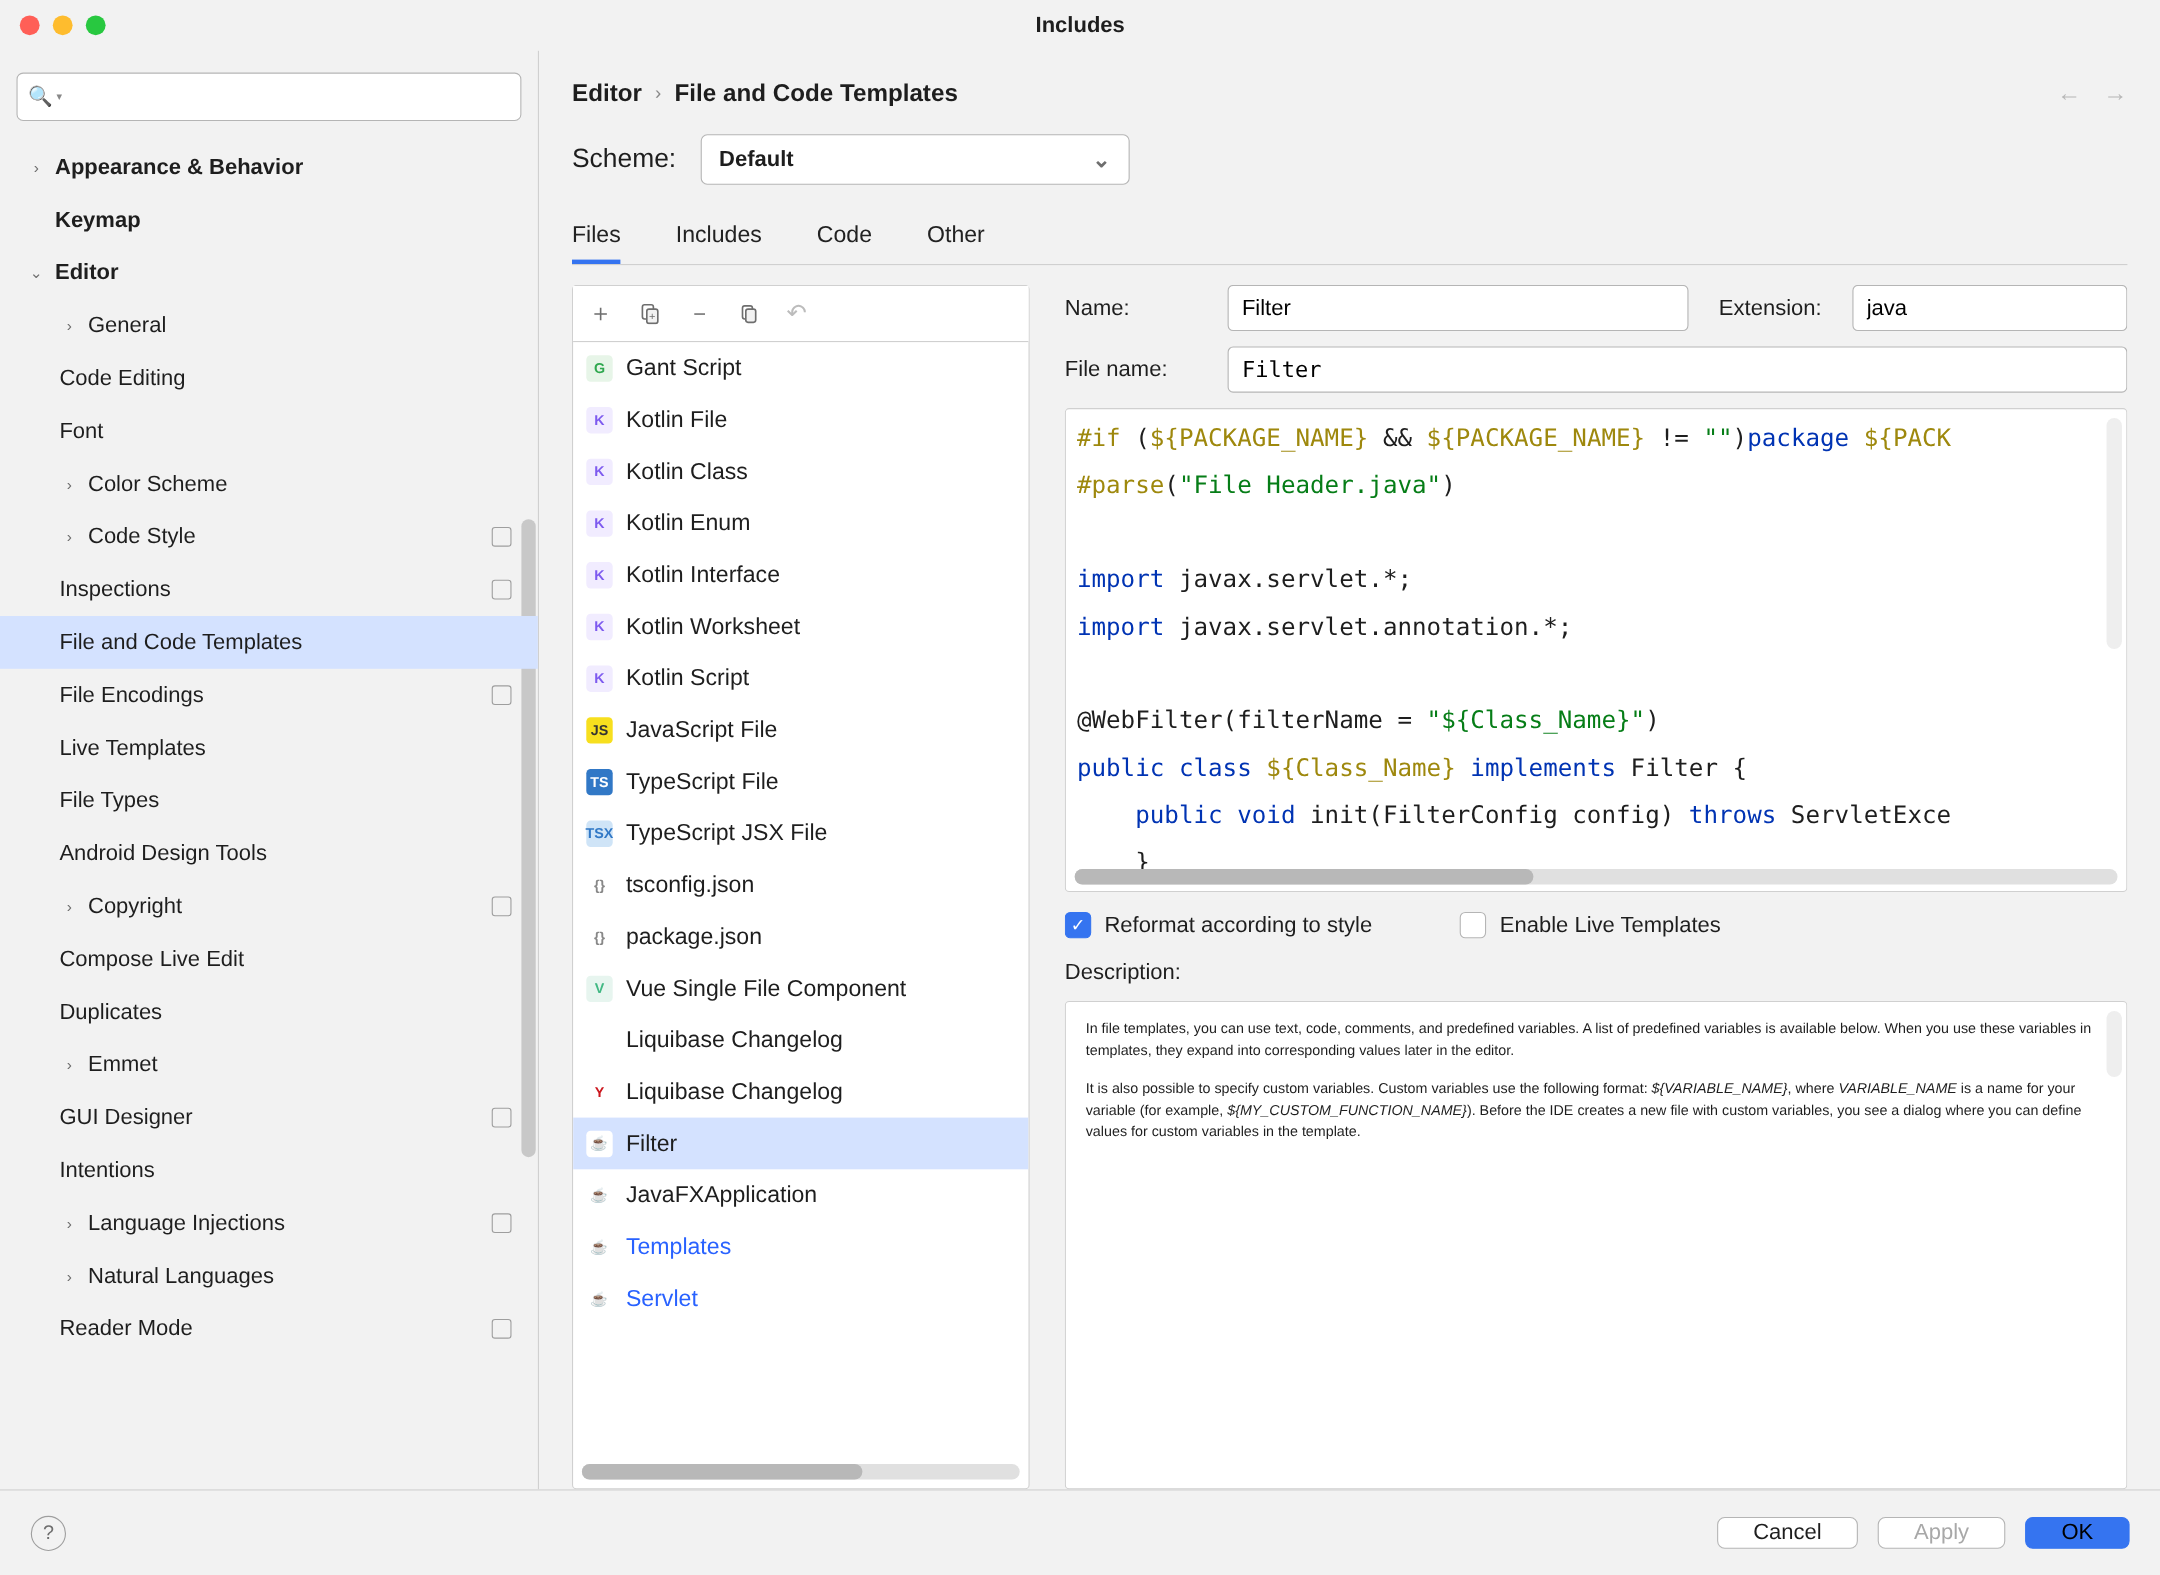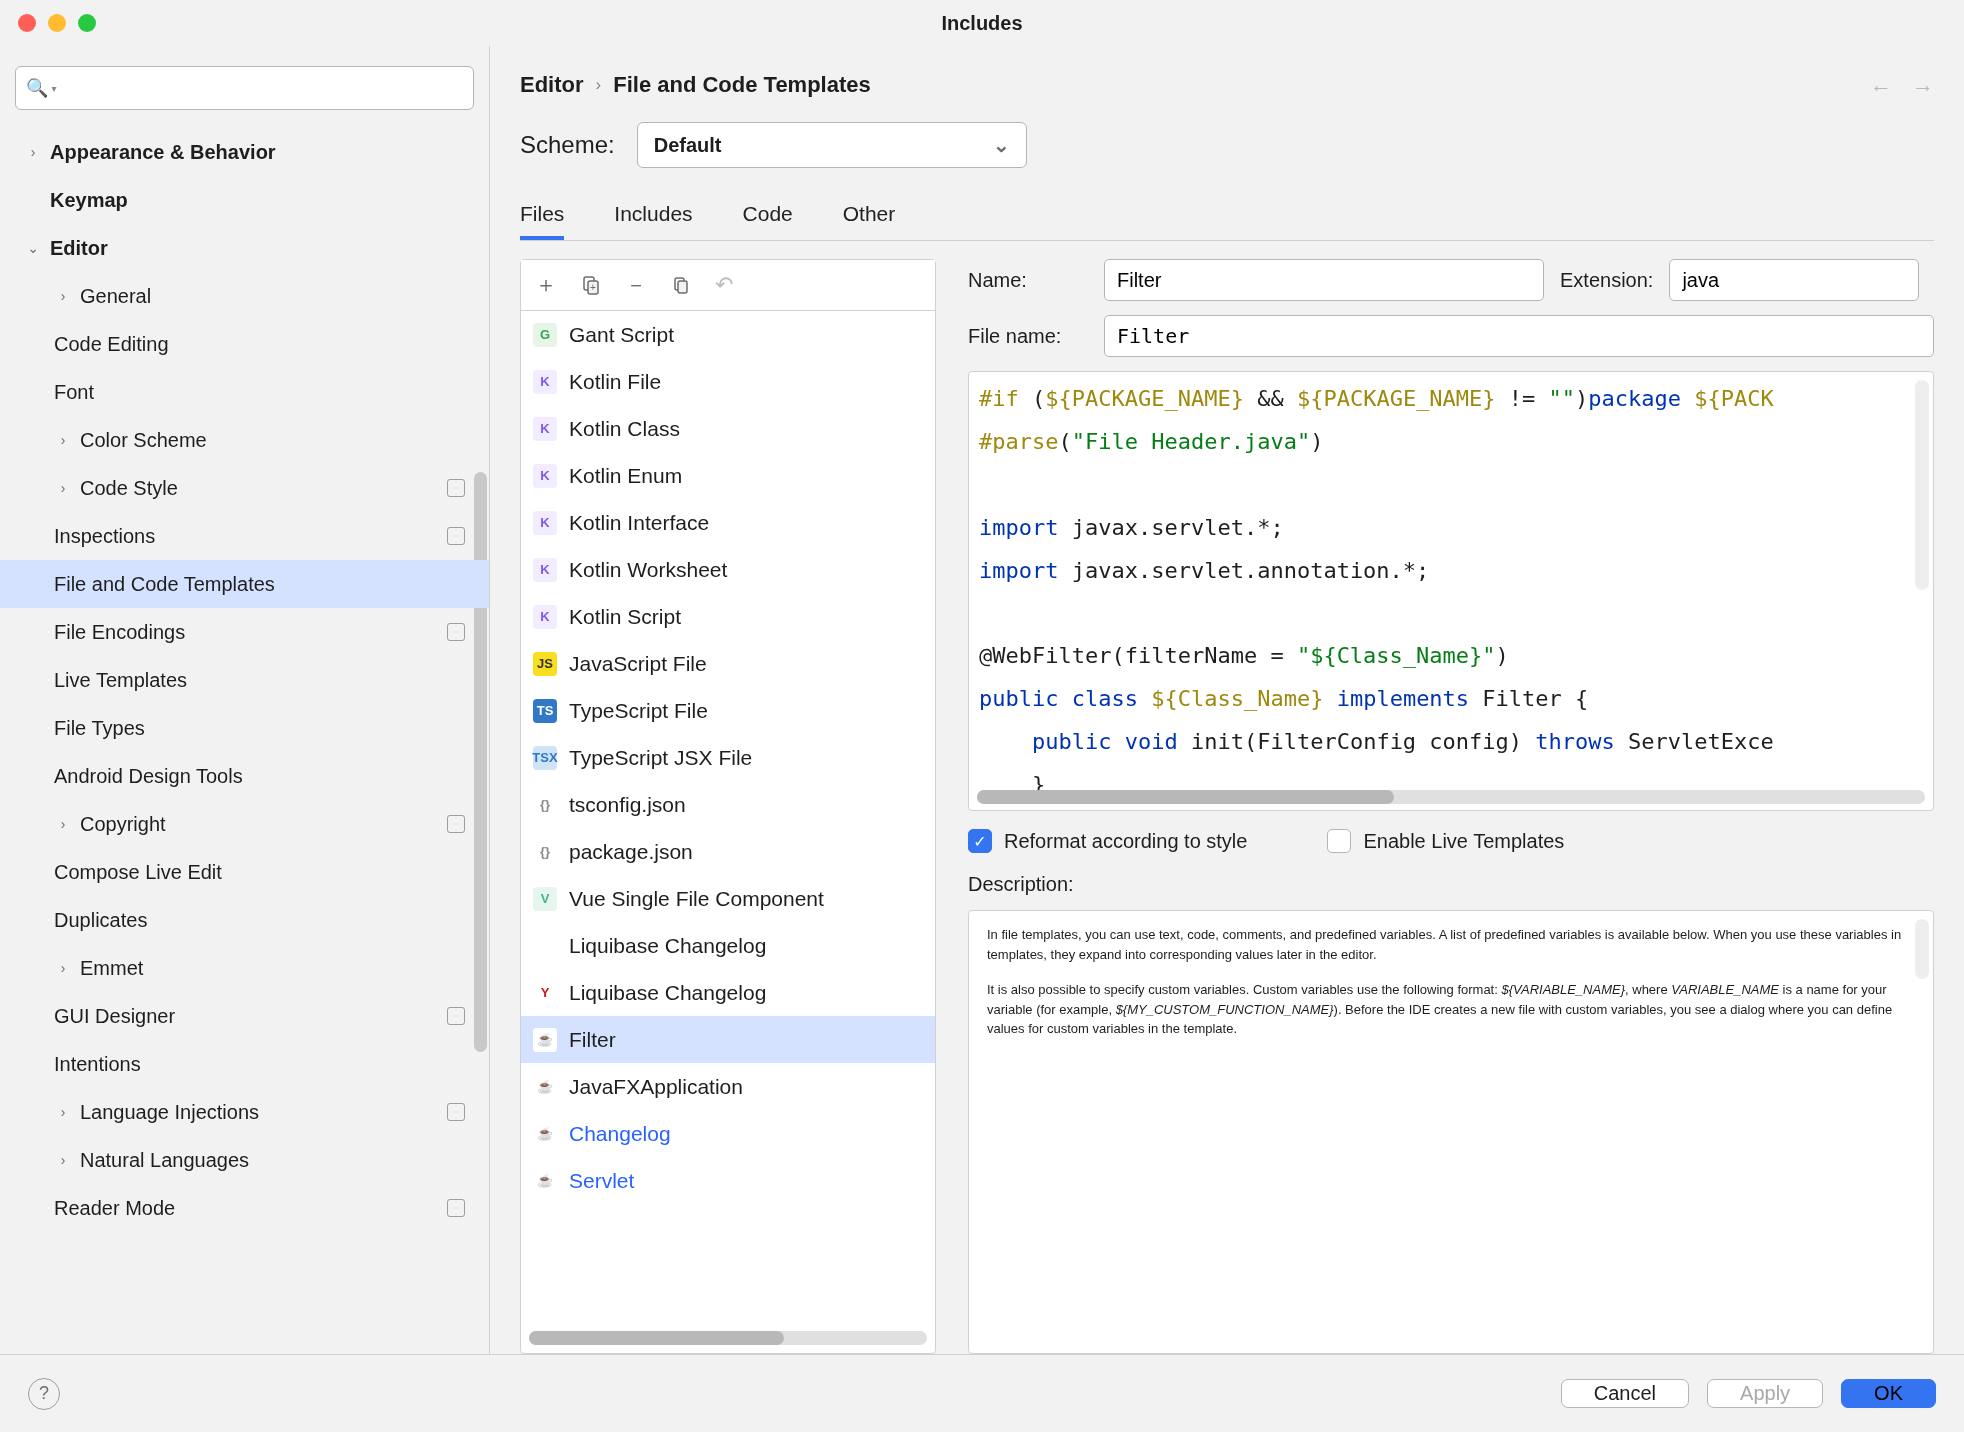--- a/index.html
+++ b/index.html
@@ -52,21 +52,21 @@
 .toolbar .tbtn { cursor: pointer; display: inline-flex; align-items: center; }
 .template-list { flex: 1; overflow: auto; position: relative; }
 .tpl-item { display: flex; align-items: center; height: 47px; padding: 0 12px; gap: 12px; font-size: 21px; cursor: pointer; }
 .tpl-item.selected { background: #d4e2ff; }
 .tpl-item.modified .tpl-label { color: #2962ff; }
 .tpl-icon { width: 24px; height: 24px; display: inline-flex; align-items: center; justify-content: center; font-size: 13px; font-weight: bold; border-radius: 4px; flex-shrink: 0; }
 .tpl-scroll-h { height: 14px; background: #e0e0e0; border-radius: 7px; margin: 0 8px 8px 8px; position: relative; }
 .tpl-scroll-h::after { content: ""; position: absolute; left: 0; top: 0; height: 100%; width: 64%; background: #b8b8b8; border-radius: 7px; }
 
 .right-panel { flex: 1; display: flex; flex-direction: column; gap: 14px; overflow: hidden; }
-.form-row { display: flex; align-items: center; gap: 16px; }
+.form-row { display: flex; align-items: center; gap: 28px; }
 .form-row label { font-size: 20px; min-width: 120px; }
 .form-row input { border: 1.5px solid #b5b5b5; border-radius: 5px; height: 42px; padding: 0 12px; font-size: 20px; background: #fff; font-family: inherit; }
 .form-row input.name { flex: 1; max-width: 440px; }
 .form-row input.ext { width: 250px; }
 .form-row input.fname { flex: 1; font-family: ui-monospace, Menlo, monospace; }
 
 .code-area { border: 1.5px solid #d0d0d0; border-radius: 4px; background: #fff; flex: 0 0 auto; height: 440px; position: relative; overflow: hidden; }
 .code-content { padding: 6px 10px; font-family: ui-monospace, Menlo, monospace; font-size: 22px; line-height: 1.95; white-space: pre; color: #1e1e1e; }
 .kw { color: #0033b3; }
 .str { color: #067d17; }
@@ -317,21 +317,21 @@
               <div class="tpl-item selected">
                 <span class="tpl-icon" style="background:#fff;color:#e8762d">☕</span>
                 <span class="tpl-label">Filter</span>
               </div>
               <div class="tpl-item">
                 <span class="tpl-icon" style="background:#fff;color:#e8762d">☕</span>
                 <span class="tpl-label">JavaFXApplication</span>
               </div>
               <div class="tpl-item modified">
                 <span class="tpl-icon" style="background:#fff;color:#e8762d">☕</span>
-                <span class="tpl-label">Changelog</span>
+                <span class="tpl-label">Templates</span>
               </div>
               <div class="tpl-item modified">
                 <span class="tpl-icon" style="background:#fff;color:#e8762d">☕</span>
                 <span class="tpl-label">Servlet</span>
               </div>
             </div>
           <div class="tpl-scroll-h"></div>
         </div>
 
         <div class="right-panel">

